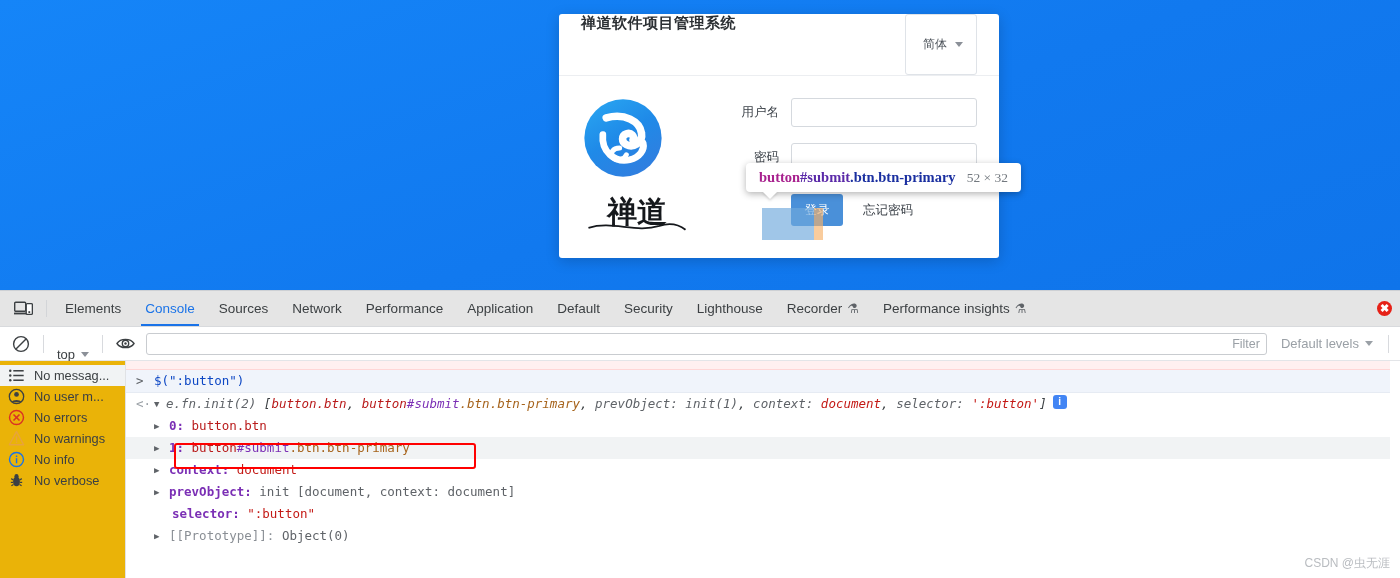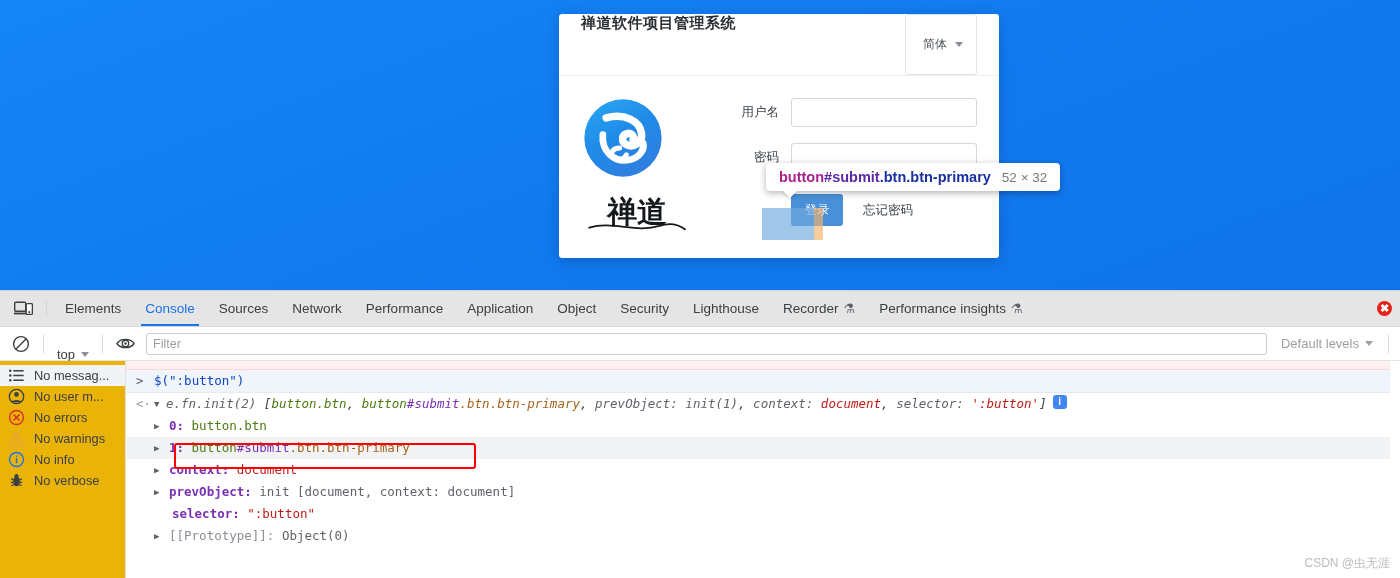--- a/index.html
+++ b/index.html
@@ -80,25 +80,25 @@
     background: rgba(111,168,220,0.66);
   }
   .inspect-padding {
     position: absolute; left: 52px; top: 0; width: 9px; height: 32px;
     background: rgba(246,178,107,0.66);
   }
   .forgot-link { font-size: 12.5px; color: #3d434a; margin-left: 20px; }
 
   
   .elem-tooltip {
-    position: absolute; left: 766px; top: 163px;
+    position: absolute; left: 746px; top: 163px;
     background: #ffffff; border-radius: 4px;
     box-shadow: 0 2px 7px rgba(0,0,0,0.30);
     padding: 6px 13px; display: flex; align-items: baseline; gap: 11px;
-    font-family: Liberation Sans, sans-serif; font-size: 14.5px;
+    font-family: Liberation Serif, serif; font-size: 14.5px;
     white-space: nowrap;
   }
   .elem-tooltip .tag { color: #a8218e; font-weight: bold; }
   .elem-tooltip .id  { color: #5a29a8; font-weight: bold; }
   .elem-tooltip .cls { color: #1a2fa0; font-weight: bold; }
   .elem-tooltip .dim { color: #73797f; font-size: 13.5px; font-weight: normal; }
   .tooltip-arrow {
     position: absolute; left: 16px; bottom: -7px; width: 0; height: 0;
     border-left: 8px solid transparent; border-right: 8px solid transparent;
     border-top: 8px solid #ffffff;
@@ -152,21 +152,21 @@
     justify-content: center; cursor: pointer;
   }
   .vsep { width: 1px; height: 18px; background: #d8dade; margin: 0 5px; }
   .ctx-select {
     display: flex; align-items: center; gap: 6px; padding: 0 6px;
     font-size: 13px; color: #3c4043; cursor: pointer; margin-top: 21px;
   }
   .filter-input {
     flex: 1; height: 22px; border: 1px solid #c9ccd0; border-radius: 3px;
     font-size: 12.5px; color: #3c4043; padding: 0 6px; outline: none;
-    background: #fff; margin: 0 4px;
+    background: #fff; margin: 0 4px; text-align: right;
   }
   .filter-input::placeholder { color: #9aa0a6; }
   .levels-select {
     display: flex; align-items: center; gap: 6px; padding: 0 8px;
     font-size: 13px; color: #9aa0a6; cursor: pointer; white-space: nowrap;
   }
 
   .dt-main { flex: 1; display: flex; min-height: 0; }
   .dt-sidebar {
     width: 126px; border-right: 1px solid #e0e2e5; background: #eab308;
@@ -206,21 +206,21 @@
   .disclosure {
     display: inline-block; width: 12px; flex-shrink: 0; color: #5f6368;
     font-size: 9px; line-height: 18px;
   }
   .code { font-family: "DejaVu Sans Mono", monospace; }
   .code.ital { font-style: italic; }
   .tok-fn      { color: #0d47c4; }
   .tok-str     { color: #c41a16; }
   .tok-punct   { color: #3c4043; }
   .tok-grey    { color: #5f6368; }
-  .tok-tag     { color: #4d7c0f; }
+  .tok-tag     { color: #b91c1c; }
   .tok-id      { color: #7b2fb5; }
   .tok-cls     { color: #a6631b; }
   .tok-num     { color: #1a1aa6; }
   .tok-prop    { color: #7b2fb5; font-weight: bold; }
   .tok-doc     { color: #c41a16; }
   .tok-proto   { color: #8a8f95; }
   .info-badge {
     display: inline-flex; align-items: center; justify-content: center;
     width: 14px; height: 14px; background: #4285f4; color: #fff;
     border-radius: 3px; font-size: 10px; font-weight: bold;
@@ -343,21 +343,21 @@
       <div class="dt-tab">
         <span>Network</span>
       </div>
       <div class="dt-tab">
         <span>Performance</span>
       </div>
       <div class="dt-tab">
         <span>Application</span>
       </div>
       <div class="dt-tab">
-        <span>Object</span>
+        <span>Default</span>
       </div>
       <div class="dt-tab">
         <span>Security</span>
       </div>
       <div class="dt-tab">
         <span>Lighthouse</span>
       </div>
       <div class="dt-tab">
         <span>Recorder</span>
         <span class="flask">⚗</span>

